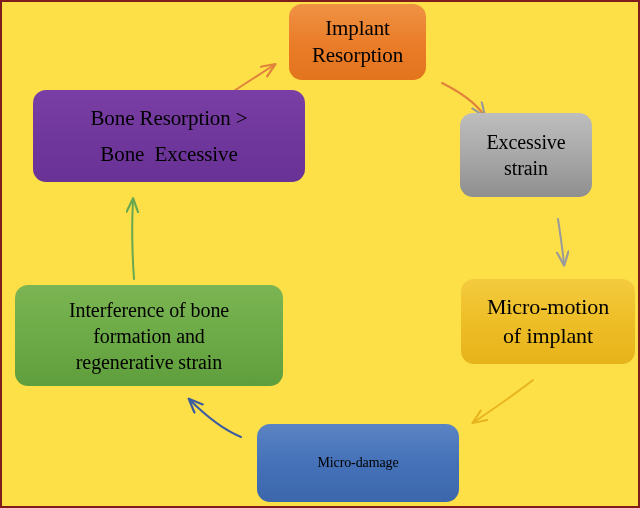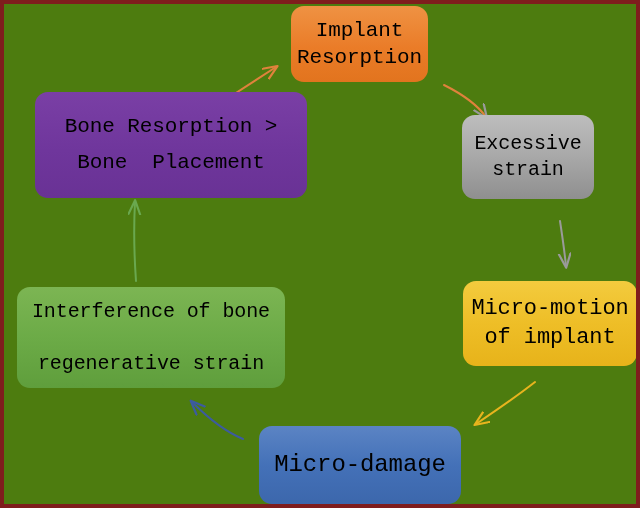--- a/index.html
+++ b/index.html
@@ -4,25 +4,25 @@
 <style>
   html, body {
     margin: 0;
     padding: 0;
     background: #ffffff;
   }
   #canvas {
     position: relative;
     width: 640px;
     height: 508px;
-    background: #4d7c0f;
-    border: 4px solid #7f1d1d;
+    background: #fde047;
+    border: 2px solid #7f1d1d;
     box-sizing: border-box;
     overflow: hidden;
-    font-family: Liberation Mono, monospace;
+    font-family: Liberation Serif, serif;
   }
   #arrow-layer {
     position: absolute;
     left: 0;
     top: 0;
     width: 640px;
     height: 508px;
     pointer-events: none;
   }
   .node {
@@ -54,33 +54,33 @@
   }
   
   #node-micromotion {
     left: 459px; top: 277px; width: 174px; height: 85px;
     font-size: 22px;
     background: linear-gradient(180deg, #f3cb3e 0%, #eebe27 50%, #e7b31a 100%);
   }
   
   #node-microdamage {
     left: 255px; top: 422px; width: 202px; height: 78px;
-    font-size: 24px;
+    font-size: 14px;
     background: linear-gradient(180deg, #5b84c4 0%, #4471b8 50%, #3c67ac 100%);
   }
   
   #node-interference {
     left: 13px; top: 283px; width: 268px; height: 101px;
     font-size: 20px;
     background: linear-gradient(180deg, #7cb553 0%, #6cab47 50%, #5f9e3c 100%);
     align-items: center;
   }
   
   #node-resorption {
-    left: 31px; top: 88px; width: 272px; height: 106px;
+    left: 31px; top: 88px; width: 272px; height: 92px;
     font-size: 21px;
     background: linear-gradient(180deg, #7a3fa5 0%, #6f369c 55%, #693295 100%);
     line-height: 1.72;
     justify-content: center;
   }
 </style>
 </head>
 <body>
 
 <div id="canvas">
@@ -127,20 +127,20 @@
 
   <div class="node" id="node-strain">
     <span class="lbl"><span>Excessive</span><br><span>strain</span></span>
   </div>
 
   <div class="node" id="node-microdamage">
     <span class="lbl"><span>Micro-damage</span><br></span>
   </div>
 
   <div class="node" id="node-interference">
-    <span class="lbl"><span>Interference of bone</span><br><br><span>regenerative strain</span></span>
+    <span class="lbl"><span>Interference of bone</span><br><span>formation and</span><br><span>regenerative strain</span></span>
   </div>
 
   <div class="node" id="node-resorption">
-    <span class="lbl"><span>Bone Resorption &gt;</span><br><span style="white-space:pre">Bone  Placement</span></span>
+    <span class="lbl"><span>Bone Resorption &gt;</span><br><span style="white-space:pre">Bone  Excessive</span></span>
   </div>
 
 </div>
 
 </body></html>

